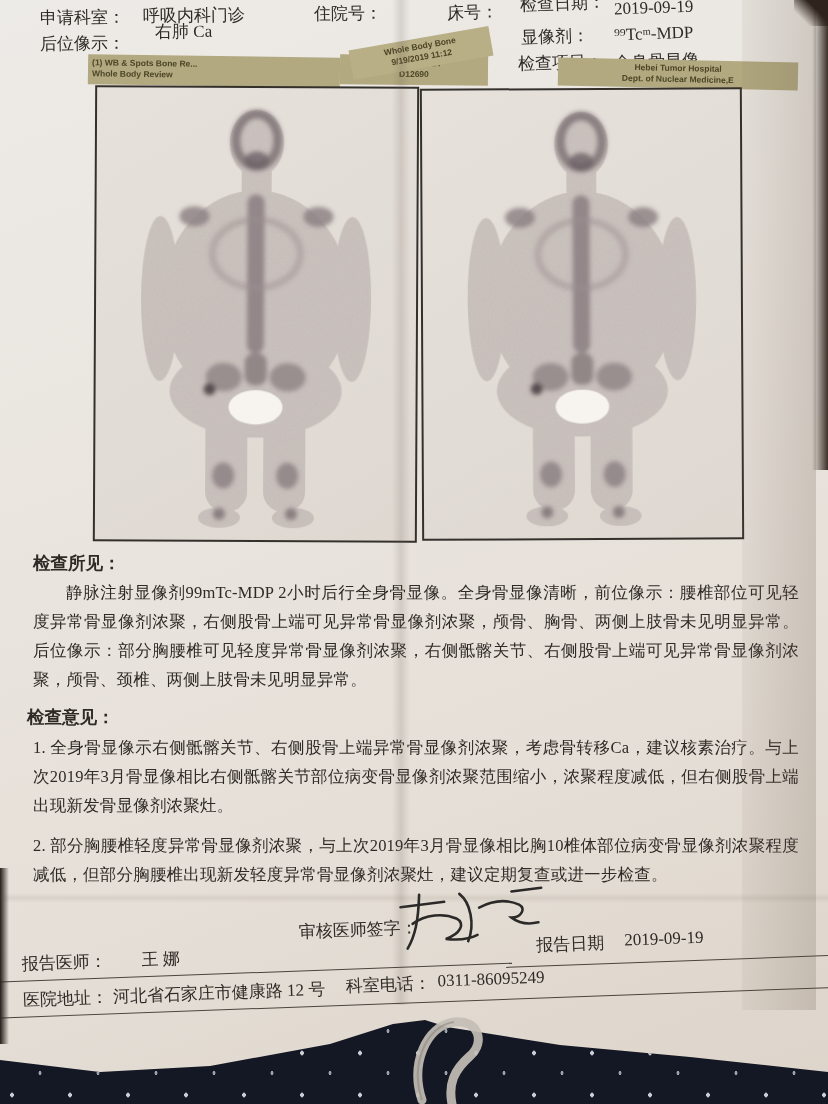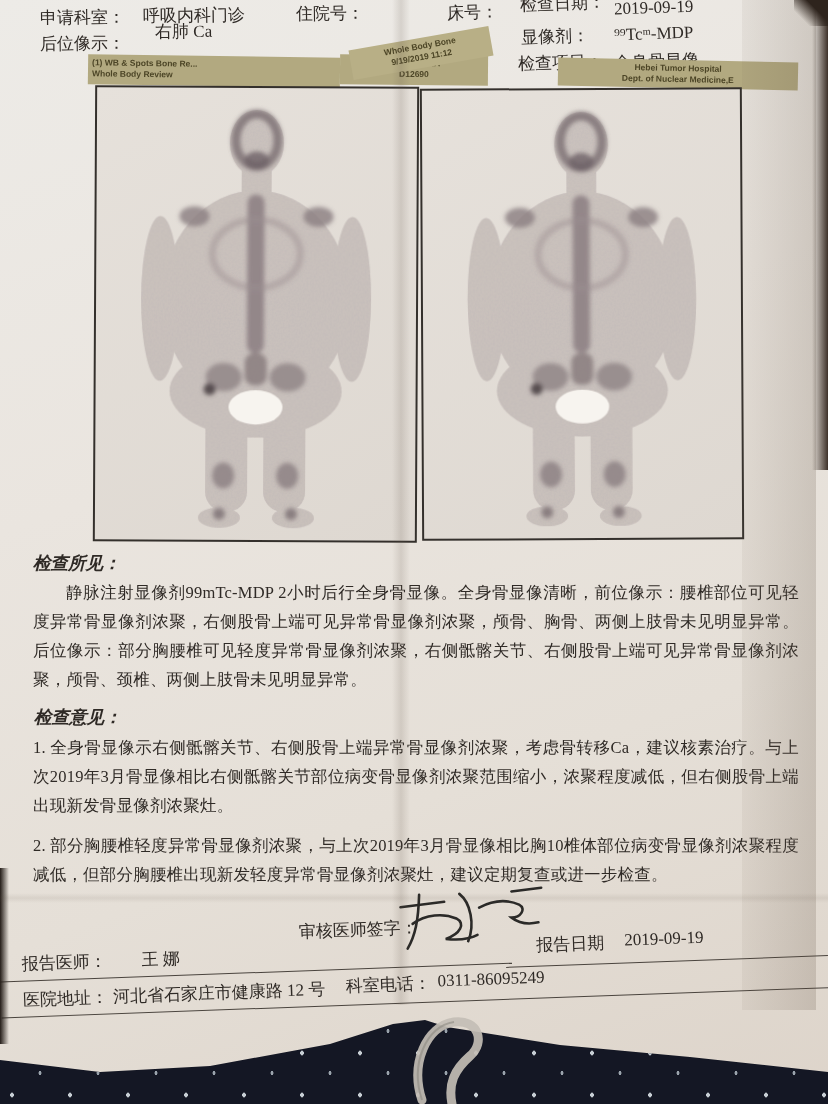--- a/index.html
+++ b/index.html
@@ -30,21 +30,21 @@
   
   .strip{position:absolute;background:#b2a980;color:#4c4526;
     font-family:"Liberation Sans","DejaVu Sans",sans-serif;
     font-size:8.5px;font-weight:bold;line-height:11px;overflow:hidden;}
   .strip .c{text-align:center;}
   
   .scanbox{position:absolute;border:2px solid #34302c;background:
     linear-gradient(150deg,#e6e1db, #ded8d1);}
   .scanbox svg{display:block;width:100%;height:100%;}
   
-  .sect-h{position:absolute;font-weight:bold;font-size:17.5px;font-style:italic;}
+  .sect-h{position:absolute;font-weight:bold;font-size:17.5px;}
   .para{position:absolute;font-size:16.5px;line-height:29px;text-align:justify;
     letter-spacing:.2px;}
   .indent{text-indent:2em;}
   
   .footer{position:absolute;left:0;top:912px;width:828px;height:110px;
     transform:rotate(-2.1deg);transform-origin:40px 60px;font-size:17px;}
   .footer .f{position:absolute;white-space:nowrap;}
   .fline{position:absolute;border-top:1.6px solid #4a443e;}
   .sig{position:absolute;}
   
@@ -108,21 +108,21 @@
           <circle cx="124" cy="424" r="6" fill="#7b6e72" opacity=".8"></circle>
           <circle cx="196" cy="424" r="6" fill="#7b6e72" opacity=".8"></circle>
         </g>
         <ellipse cx="160" cy="318" rx="27" ry="17" fill="#f7f4ef"></ellipse>
       </g>
     </defs>
   </svg>
 
   <div class="hdr hdr-left" style="left:40px;top:6px">申请科室：</div>
   <div class="hdr hdr-left" style="left:143px;top:4px">呼吸内科门诊</div>
-  <div class="hdr hdr-left" style="left:296px;top:2px">住院号：</div>
+  <div class="hdr hdr-left" style="left:314px;top:2px">住院号：</div>
   <div class="hdr hdr-right" style="left:447px;top:1px">床号：</div>
   <div class="hdr hdr-right" style="left:520px;top:-8px">检查日期：</div>
   <div class="hdr hdr-right" style="left:614px;top:-2px">2019-09-19</div>
 
   <div class="hdr hdr-left" style="left:40px;top:32px">后位像示：</div>
   <div class="hdr hdr-left" style="left:155px;top:20px">右肺 Ca</div>
   <div class="hdr hdr-right" style="left:521px;top:25px">显像剂：</div>
   <div class="hdr hdr-right" style="left:614px;top:24px">⁹⁹Tcᵐ-MDP</div>
   <div class="hdr hdr-right" style="left:518px;top:51px">检查项目：</div>
   <div class="hdr hdr-right" style="left:614px;top:50px">全身骨显像</div>
@@ -151,21 +151,21 @@
   </div>
   <div class="scanbox" style="left:421px;top:88px;width:322px;height:452px;transform:rotate(-.3deg)">
     <svg viewBox="0 0 320 450" preserveAspectRatio="none">
         <use href="#bone-body"></use>
       </svg>
   </div>
 
   <div class="sect-h" style="left:33px;top:551px">检查所见：</div>
   <div class="para indent" style="left:33px;top:578px;width:766px">静脉注射显像剂99mTc-MDP 2小时后行全身骨显像。全身骨显像清晰，前位像示：腰椎部位可见轻度异常骨显像剂浓聚，右侧股骨上端可见异常骨显像剂浓聚，颅骨、胸骨、两侧上肢骨未见明显异常。后位像示：部分胸腰椎可见轻度异常骨显像剂浓聚，右侧骶髂关节、右侧股骨上端可见异常骨显像剂浓聚，颅骨、颈椎、两侧上肢骨未见明显异常。</div>
 
-  <div class="sect-h" style="left:34px;top:705px">检查意见：</div>
+  <div class="sect-h" style="left:27px;top:705px">检查意见：</div>
   <div class="para" style="left:33px;top:733px;width:766px">1. 全身骨显像示右侧骶髂关节、右侧股骨上端异常骨显像剂浓聚，考虑骨转移Ca，建议核素治疗。与上次2019年3月骨显像相比右侧骶髂关节部位病变骨显像剂浓聚范围缩小，浓聚程度减低，但右侧股骨上端出现新发骨显像剂浓聚灶。</div>
   <div class="para" style="left:33px;top:831px;width:766px">2. 部分胸腰椎轻度异常骨显像剂浓聚，与上次2019年3月骨显像相比胸10椎体部位病变骨显像剂浓聚程度减低，但部分胸腰椎出现新发轻度异常骨显像剂浓聚灶，建议定期复查或进一步检查。</div>
 
   <div class="footer">
     <div class="f" style="left:300px;top:18px">审核医师签字：</div>
     <svg class="sig" style="left:398px;top:-14px" width="160" height="70" viewBox="0 0 160 70">
       <g fill="none" stroke="#2b2a28" stroke-width="2.6" stroke-linecap="round" transform="rotate(-5 80 35)">
         <path d="M6,16 h44"></path>
         <path d="M26,6 c-4,26 -9,40 -18,52"></path>
         <path d="M16,34 c14,-8 32,-7 44,0 c9,6 2,16 -13,19 c12,3 24,3 32,0"></path>

